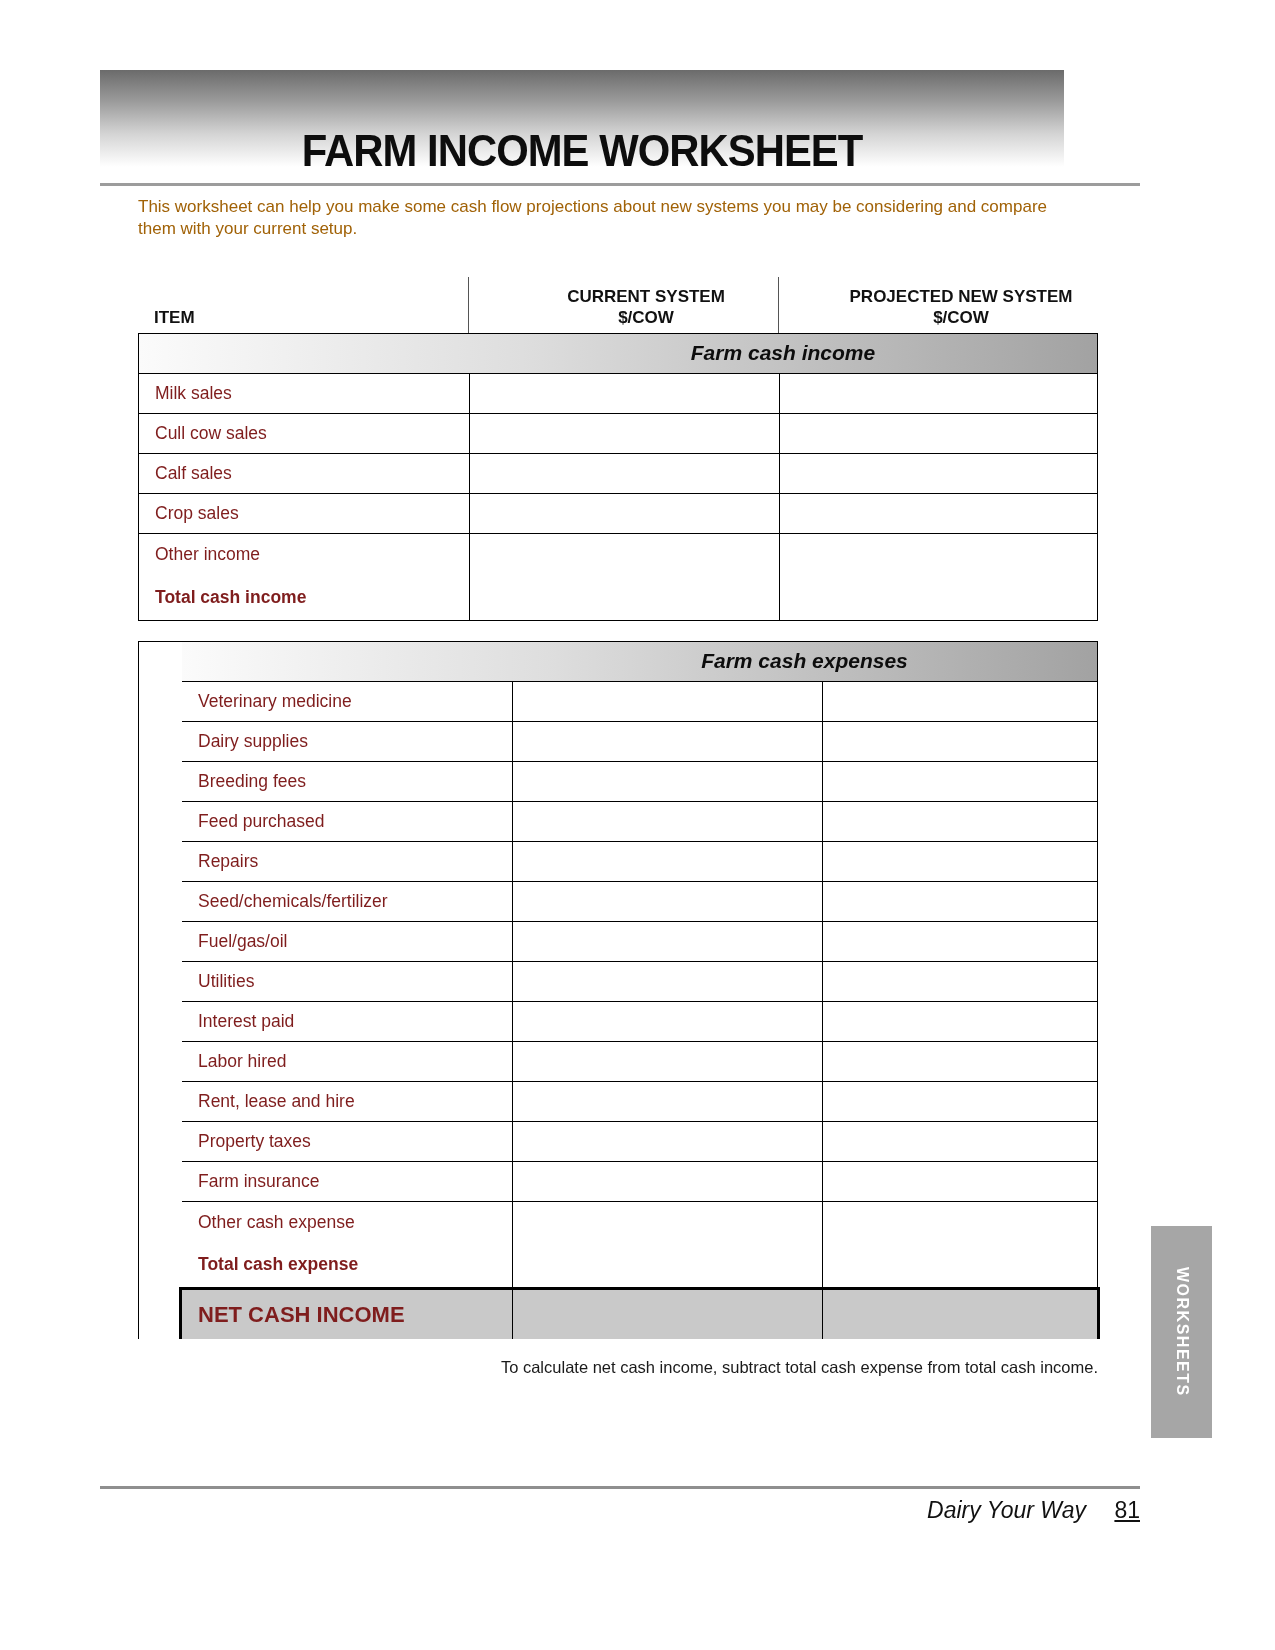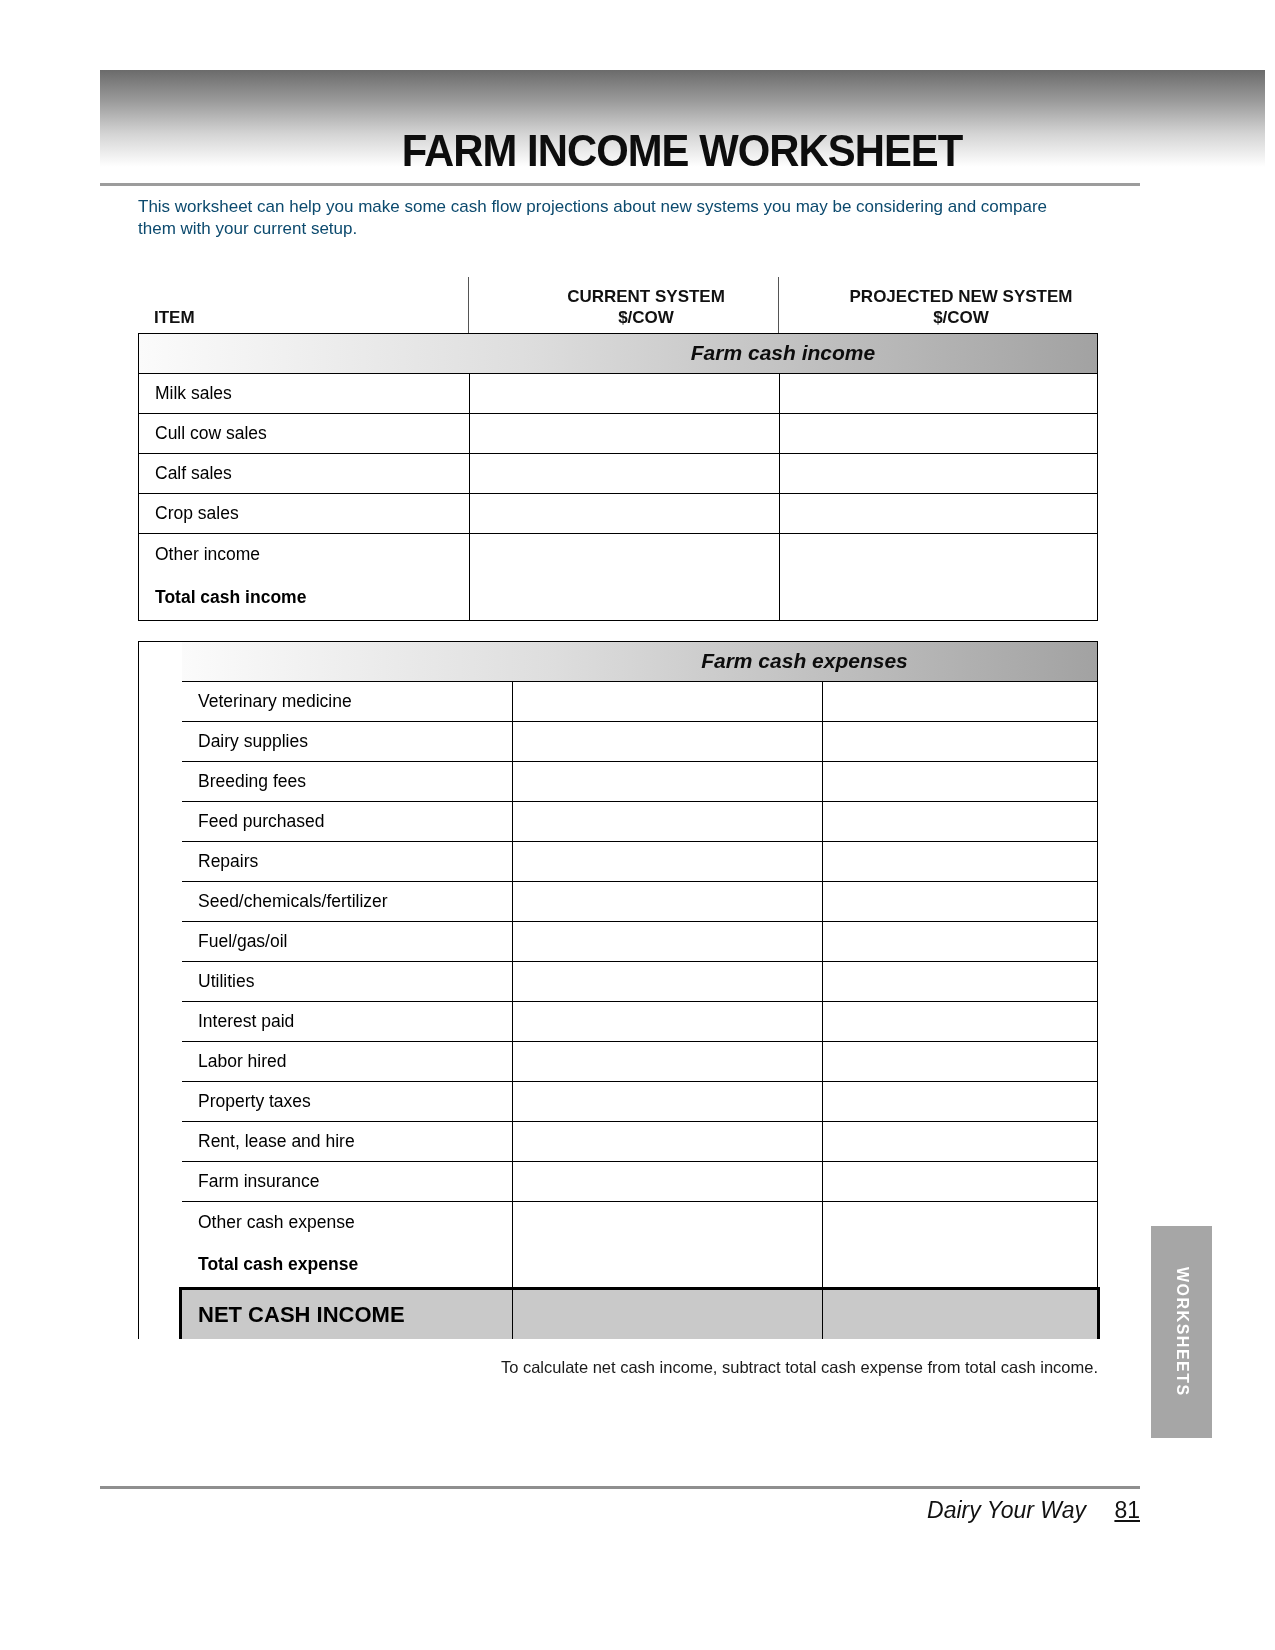--- a/index.html
+++ b/index.html
@@ -11,21 +11,21 @@
     background: #ffffff;
     font-family: "Liberation Sans", sans-serif;
     color: #111;
     overflow: hidden;
   }
 
   
   .title-bar {
     position: absolute;
     left: 100px; top: 70px;
-    width: 1165px; height: 110px;
+    width: 964px; height: 110px;
     background: linear-gradient(to bottom, #6b6b6b 0%, #9a9a9a 28%, #d4d4d4 58%, #ffffff 88%);
     display: flex;
     align-items: flex-end;
     justify-content: center;
   }
   .title-bar h1 {
     margin: 0 0 4px 0;
     font-size: 44px;
     font-weight: 700;
     letter-spacing: -1px;
@@ -39,21 +39,21 @@
     background: #9c9c9c;
   }
 
   .intro {
     position: absolute;
     left: 138px; top: 196px;
     width: 940px;
     margin: 0;
     font-size: 17px;
     line-height: 22px;
-    color: #0c4a6e;
+    color: #a16207;
   }
 
   
   .col-headers {
     position: absolute;
     left: 138px; top: 277px;
     width: 960px; height: 56px;
     display: grid;
     grid-template-columns: 330px 310px 1fr;
     align-items: end;
@@ -95,21 +95,21 @@
     border-bottom: 1px solid #000;
   }
   .row:last-child { border-bottom: none; }
   .cell { height: 100%; }
   .cell + .cell { border-left: 1px solid #000; }
   .label-cell {
     display: flex;
     align-items: center;
     padding-left: 16px;
     font-size: 17.5px;
-    color: #000000;
+    color: #7f1d1d;
   }
   .total-row { height: 46px; }
   .total-row .label-cell { font-weight: 700; text-align: center; }
 
   .net-row {
     height: 52px;
     margin: -1px -3px 0 -3px;
     border: 3px solid #000;
     background: #c9c9c9;
     border-bottom-width: 3px;
@@ -297,27 +297,27 @@
           <div class="cell value-cell"></div>
         </div>
 
         <div class="row">
           <div class="cell label-cell">Labor hired</div>
           <div class="cell value-cell"></div>
           <div class="cell value-cell"></div>
         </div>
 
         <div class="row">
+          <div class="cell label-cell">Rent, lease and hire</div>
+          <div class="cell value-cell"></div>
+          <div class="cell value-cell"></div>
+        </div>
+
+        <div class="row">
           <div class="cell label-cell">Property taxes</div>
-          <div class="cell value-cell"></div>
-          <div class="cell value-cell"></div>
-        </div>
-
-        <div class="row">
-          <div class="cell label-cell">Rent, lease and hire</div>
           <div class="cell value-cell"></div>
           <div class="cell value-cell"></div>
         </div>
 
         <div class="row">
           <div class="cell label-cell">Farm insurance</div>
           <div class="cell value-cell"></div>
           <div class="cell value-cell"></div>
         </div>
 

